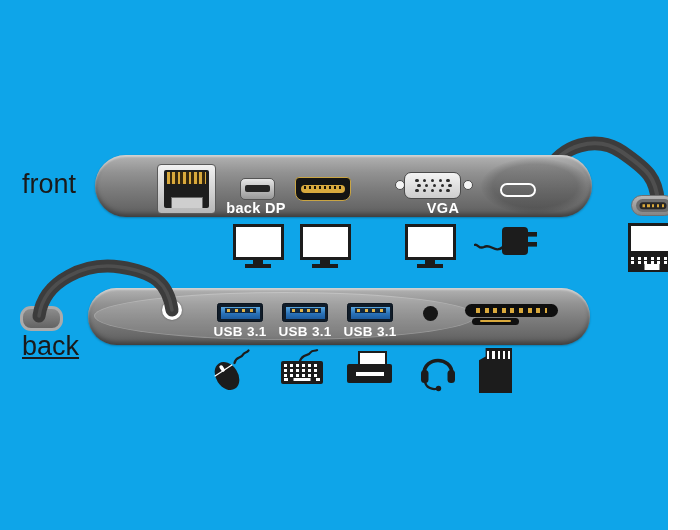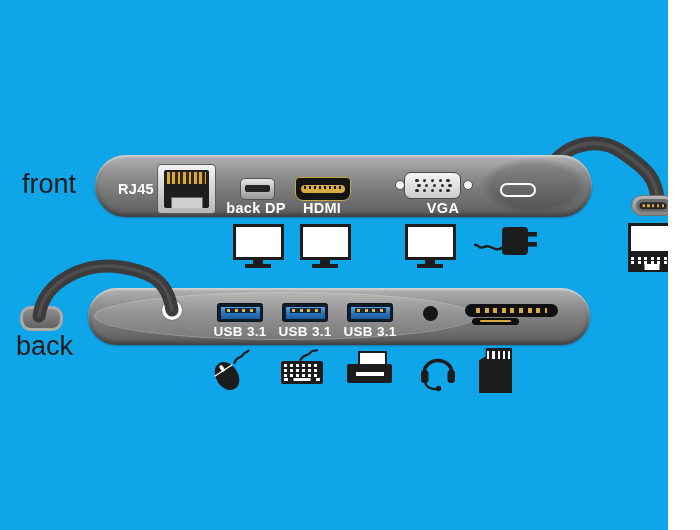--- a/index.html
+++ b/index.html
@@ -136,39 +136,37 @@
   <div class="view-label" style="left:22px;top:169px;">front</div>
 
   <svg class="cable-svg" style="left:520px;top:120px;" width="180" height="110" viewBox="0 0 180 110">
     <path d="M28 52 C40 26 76 14 102 32 S136 58 138 82" fill="none" stroke="#3c3c3c" stroke-width="14" stroke-linecap="round"></path>
     <path d="M28 52 C40 26 76 14 102 32 S136 58 138 82" fill="none" stroke="#5f5f5f" stroke-width="4" stroke-linecap="round" opacity="0.55"></path>
   </svg>
 
   <div class="dock front-dock">
     <div class="endcap"></div>
 
-    <div class="port-label" style="left:-9px;top:26px;">RJ45</div>
     <div class="abs rj45">
       <div class="rj45-opening">
         <div class="rj45-pins"></div>
         <div class="rj45-tab"></div>
       </div>
     </div>
 
     <div class="abs minidp">
       <div class="minidp-slot"></div>
     </div>
     <div class="port-label" style="left:111px;top:45px;">back DP</div>
 
     <div class="abs hdmi">
       <div class="hdmi-slot">
         <div class="hdmi-slot-dashes"></div>
       </div>
     </div>
-    <div class="port-label" style="left:177px;top:45px;">HDMI</div>
 
     <div class="vga-screw" style="left:300px;top:25px;"></div>
     <div class="abs vga">
       <div class="vga-row">
         <span class="vga-hole"></span>
           <span class="vga-hole"></span>
           <span class="vga-hole"></span>
           <span class="vga-hole"></span>
           <span class="vga-hole"></span>
       </div>
@@ -226,21 +224,21 @@
 
   <div>
     <div class="laptop-screen"></div>
     <div class="laptop-kb">
       <div class="kb-row" style="top:2.5px;"></div>
       <div class="kb-row" style="top:7px;"></div>
       <div class="laptop-pad"></div>
     </div>
   </div>
 
-  <div class="view-label" style="left:16px;top:331px;">back</div>
+  <div class="view-label" style="left:22px;top:331px;text-decoration:underline;">back</div>
 
   <div class="dock back-dock">
     <div class="top-sheen"></div>
 
     <div class="hole-ring">
       <div class="hole-core"></div>
     </div>
 
     <div class="usb31" style="left:129px;">
       <div class="usb31-blue">

